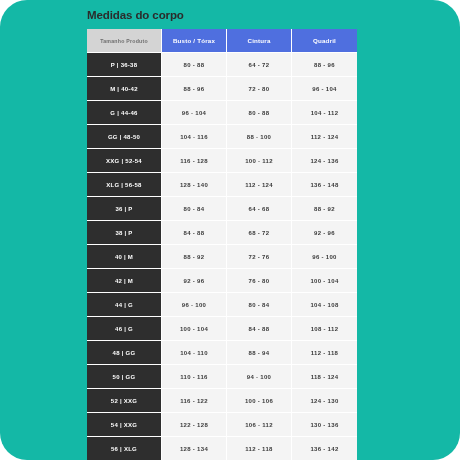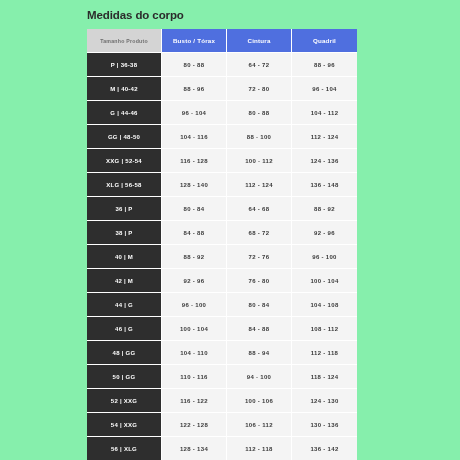--- a/index.html
+++ b/index.html
@@ -10,22 +10,23 @@
     width: 460px;
     height: 460px;
     background: #ffffff;
     font-family: "Liberation Sans", sans-serif;
     overflow: hidden;
   }
   .page {
     position: relative;
     width: 460px;
     height: 460px;
-    background: #86efac;
+    background: #14b8a6;
     box-sizing: border-box;
+    border-radius: 27px;
   }
   .title {
     position: absolute;
     left: 87px;
     top: 9px;
     font-size: 11.5px;
     font-weight: bold;
     color: #2b2b2b;
     letter-spacing: -0.1px;
     white-space: nowrap;

